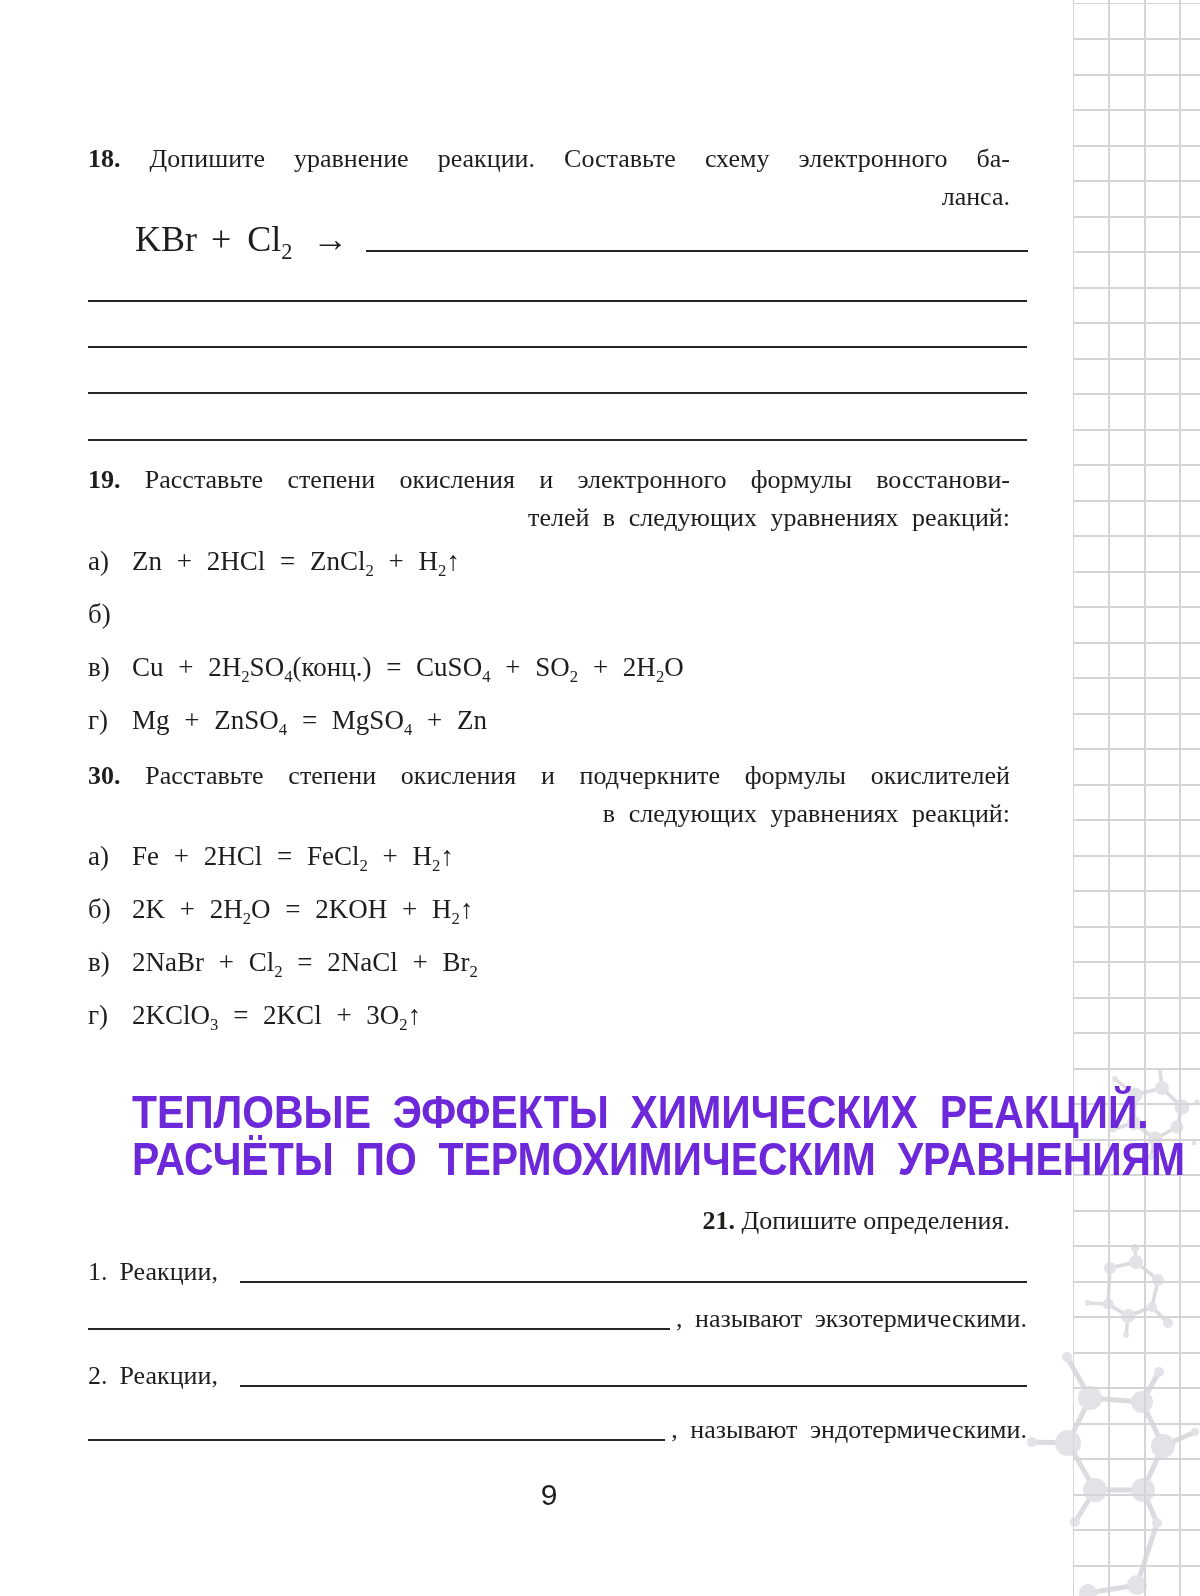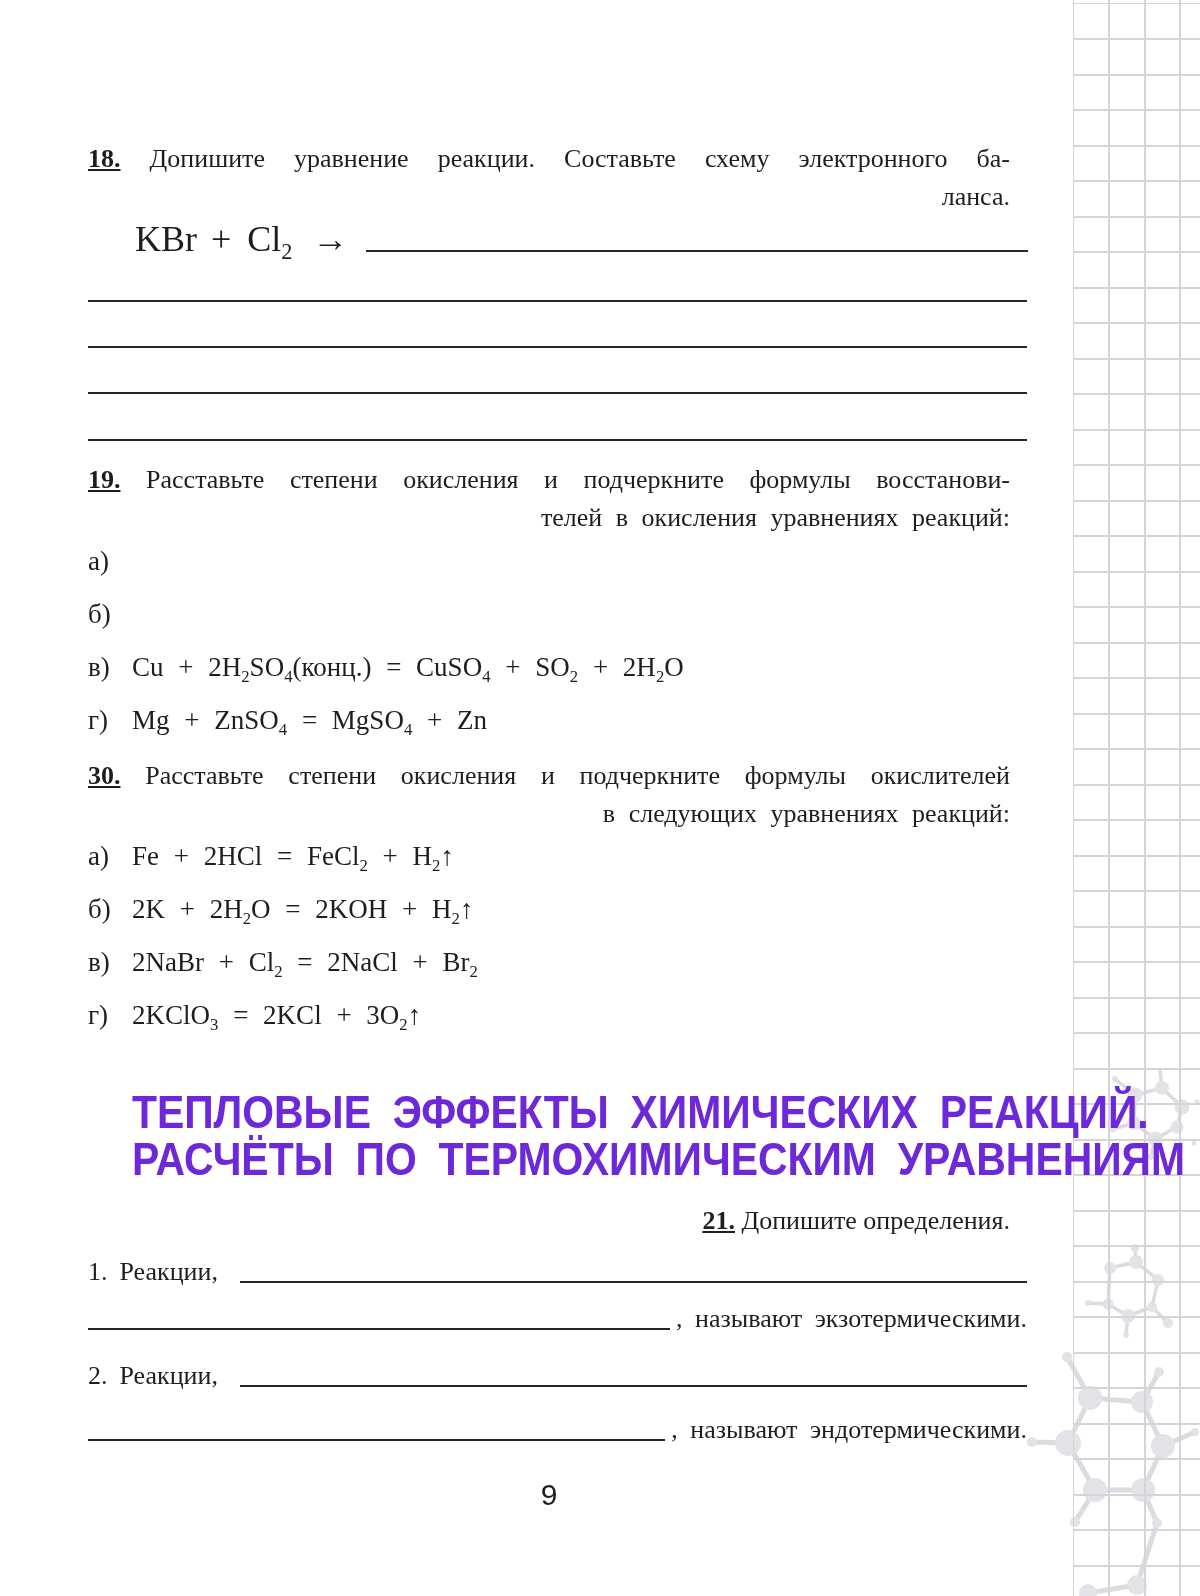--- a/index.html
+++ b/index.html
@@ -19,21 +19,21 @@
       repeating-linear-gradient(to bottom, #d5d5d9 0 1.5px, transparent 1.5px 35.5px);
     background-position: 0 0, 0 3px;
     z-index:2; pointer-events:none;
   }
   .molecules { left:1000px; top:1040px; width:200px; height:556px; z-index:1; }
 
   
   .para { left:88px; width:922px; font-size:26px; line-height:38px; z-index:3; }
   .para .l1 { display:block; text-align:justify; text-align-last:justify; }
   .para .l2 { display:block; text-align:right; word-spacing:7px; }
-  .tasknum { font-weight:bold;text-decoration:underline; }
+  .tasknum { font-weight:bold; }
 
   .eq { left:88px; width:922px; font-size:27px; line-height:36px; display:flex; z-index:3; }
   .eq-label { width:44px; flex:0 0 44px; }
   .eq-f { word-spacing:8px; }
   sub { font-size:0.62em; line-height:0; }
 
   .kbr-row { left:135px; width:893px; display:flex; align-items:flex-end;
              font-size:36px; line-height:34px; z-index:3; }
   .kbr-plus  { margin:0 16px 0 14px; }
   .kbr-arrow { margin-left:20px; }
@@ -155,26 +155,27 @@
   <span class="kbr-arrow">→</span>
   <span class="fill-line"></span>
 </div>
 
 <div class="abs rule" style="top:300px"></div>
 <div class="abs rule" style="top:346px"></div>
 <div class="abs rule" style="top:392px"></div>
 <div class="abs rule" style="top:439px"></div>
 
 <div class="abs para" style="top:461px">
-  <span class="l1"><span class="tasknum">19.</span> <span>Расставьте степени окисления и подчеркните формулы восстанови-</span></span>
-  <span class="l2">телей в окисления уравнениях реакций:</span>
+  <span class="l1"><span class="tasknum">19.</span> <span>Расставьте степени окисления и электронного формулы восстанови-</span></span>
+  <span class="l2">телей в следующих уравнениях реакций:</span>
 </div>
 
 <div class="abs eq" style="top:543px">
   <span class="eq-label">а)</span>
+  <span class="eq-f">Zn + 2HCl = ZnCl<sub>2</sub> + H<sub>2</sub>↑</span>
 </div>
 <div class="abs eq" style="top:596px">
   <span class="eq-label">б)</span>
 </div>
 <div class="abs eq" style="top:649px">
   <span class="eq-label">в)</span>
   <span class="eq-f">Cu + 2H<sub>2</sub>SO<sub>4</sub>(конц.) = CuSO<sub>4</sub> + SO<sub>2</sub> + 2H<sub>2</sub>O</span>
 </div>
 <div class="abs eq" style="top:702px">
   <span class="eq-label">г)</span>

